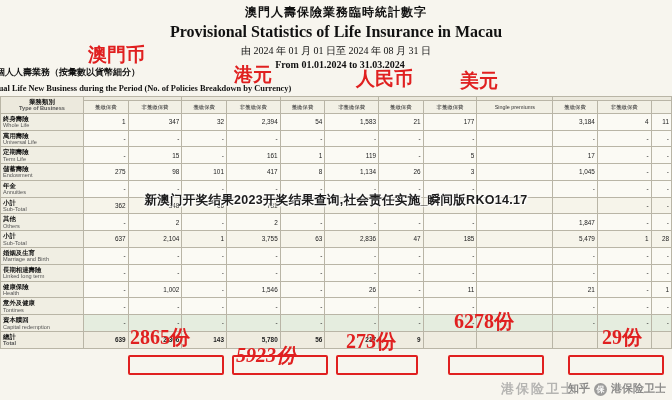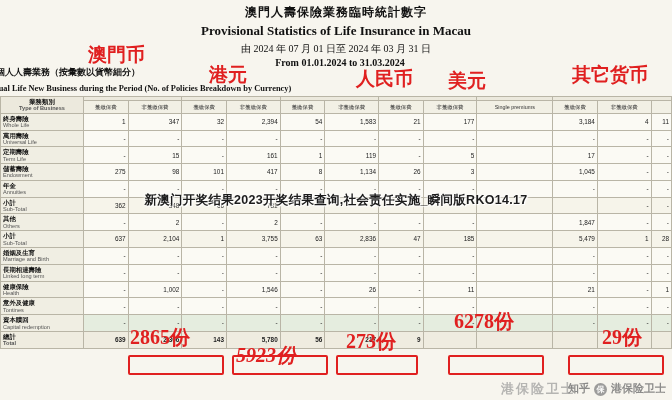--- a/index.html
+++ b/index.html
@@ -11,21 +11,21 @@
   }
   .sheet{position:absolute;inset:0;background:#f7f5ee;}
   
   .hdr{position:absolute;left:0;right:0;top:0;height:108px;text-align:center;}
   .hdr .cn-title{
     font-family:"Liberation Serif", serif;
     font-size:12px;font-weight:bold;color:#111;letter-spacing:1px;margin-top:4px;
   }
   .hdr .en-title{
     font-family:"Liberation Serif", serif;
-    font-size:13px;font-weight:bold;color:#111;margin-top:2px;
+    font-size:16px;font-weight:bold;color:#111;margin-top:2px;
   }
   .hdr .cn-date{font-size:10px;color:#111;margin-top:3px;font-family:"Liberation Serif", serif;}
   .hdr .en-date{font-size:10px;color:#111;margin-top:1px;font-weight:bold;font-family:"Liberation Serif", serif;margin-left:8px;}
 
   
   .ann{
     position:absolute;color:#e02020;font-weight:bold;
     font-family:"Liberation Serif", serif;
     white-space:nowrap;
   }
@@ -96,29 +96,28 @@
   }
 </style>
 </head>
 <body>
 
 <div class="sheet">
 
   <div class="hdr">
     <div class="cn-title">澳門人壽保險業務臨時統計數字</div>
     <div class="en-title">Provisional Statistics of Life Insurance in Macau</div>
-    <div class="cn-date">由 2024 年 07 月 01 日至 2024 年 03 月 31 日</div>
+    <div class="cn-date">由 2024 年 01 月 01 日至 2024 年 08 月 31 日</div>
     <div class="en-date">From 01.01.2024 to 31.03.2024</div>
   </div>
 
   <div class="ann ann-big" style="left:88px;top:42px;">澳門币</div>
-  <div class="ann ann-big" style="left:209px;top:62px;">港元</div>
+  <div class="ann ann-big" style="left:234px;top:62px;">港元</div>
   <div class="ann ann-big" style="left:345px;top:66px;margin-left:11px;">人民币</div>
-  <div class="ann ann-big" style="left:448px;top:68px;">美元</div>
-  <div class="ann ann-big" style="left:572px;top:62px;">其它货币</div>
+  <div class="ann ann-big" style="left:460px;top:68px;">美元</div>
 
   <div style="position:absolute;left:-4px;top:66px;font-size:9px;font-weight:bold;color:#111;font-family:'Liberation Serif',serif;">個人人壽業務（按彙數以貨幣細分）</div>
   <div style="position:absolute;left:-6px;top:84px;font-size:8.4px;font-weight:bold;color:#111;font-family:'Liberation Serif',serif;">dual Life New Business during the Period (No. of Policies Breakdown by Currency)</div>
 
   <div class="curbox" style="left:106px;top:104px;width:104px;height:26px;">
     <div class="cn">以澳門元發出的保單</div>
     <div class="en">Policy issued in MOP</div>
   </div>
   <div class="curbox" style="left:219px;top:104px;width:104px;height:26px;">
     <div class="cn">以港元發出的保單</div>

